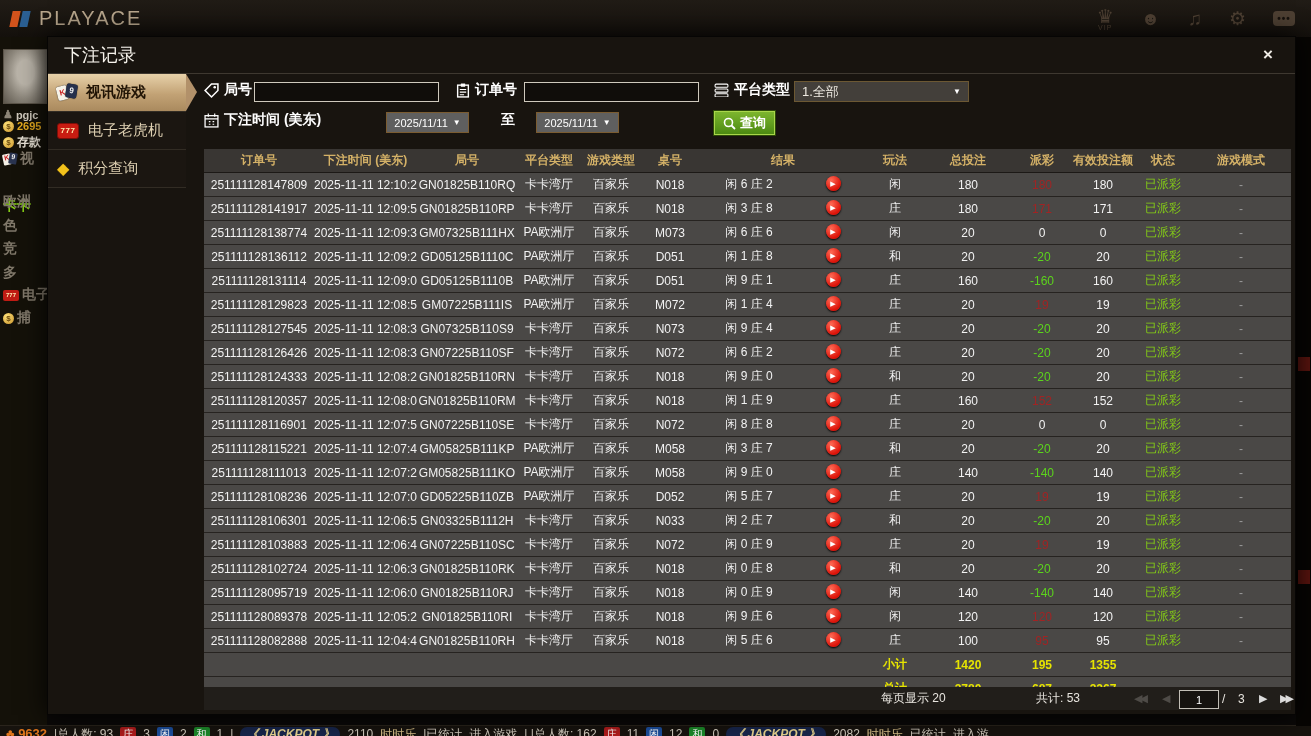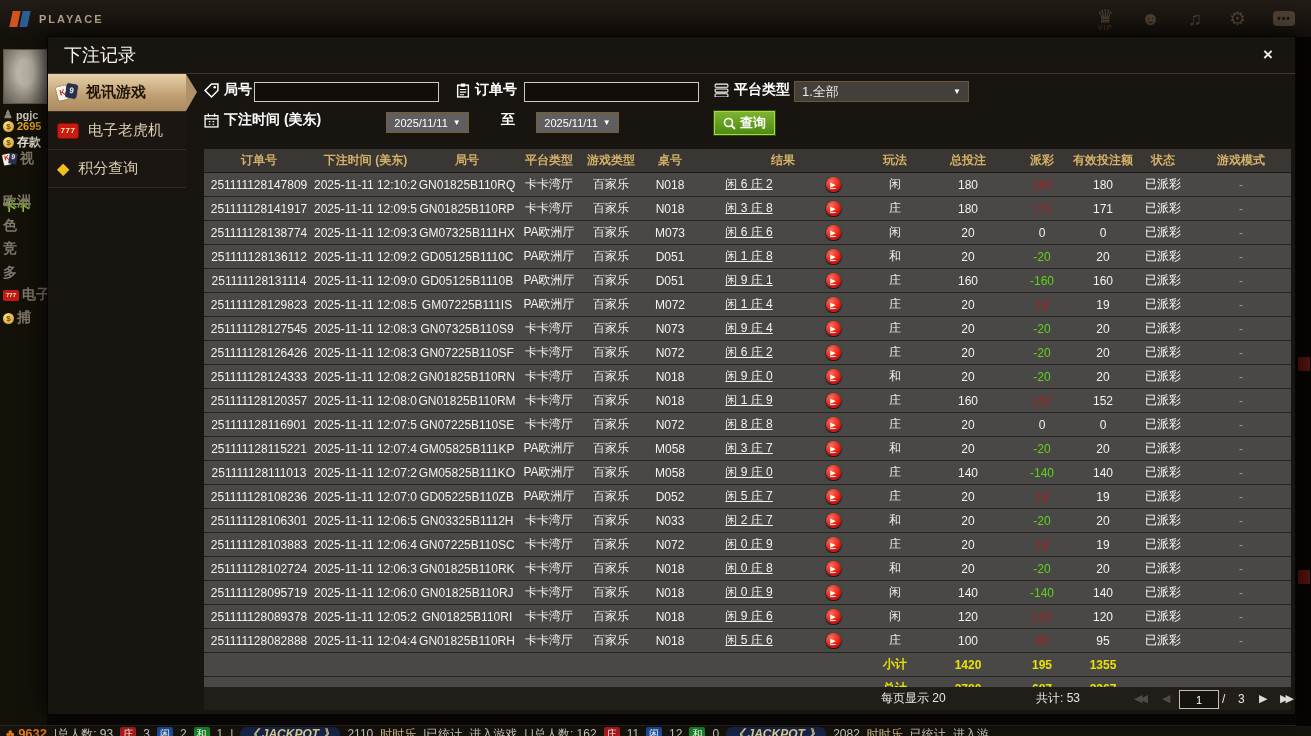--- a/index.html
+++ b/index.html
@@ -6,21 +6,21 @@
   .screen{position:relative;width:1311px;height:736px;background:#0b0908;overflow:hidden;
     font-family:"Liberation Sans",sans-serif;-webkit-font-smoothing:antialiased;}
 
   
   .topbar{position:absolute;left:0;top:0;right:0;height:37px;
     background:linear-gradient(#211c16,#14100c);border-bottom:1px solid #000;display:flex;align-items:center;}
   .brand{display:flex;align-items:center;gap:7px;margin-left:10px;}
   .brand-mark{width:22px;height:20px;position:relative;}
   .brand-mark:before{content:"";position:absolute;left:1px;top:2px;width:8px;height:16px;background:#d2531c;transform:skewX(-12deg);}
   .brand-mark:after{content:"";position:absolute;right:3px;top:2px;width:8px;height:16px;background:#2b5f93;transform:skewX(-12deg);}
-  .brand-text{color:#b9a78d;font-size:11px;font-weight:bold;letter-spacing:2px;font-variant:small-caps;}
+  .brand-text{color:#b9a78d;font-size:20px;font-weight:normal;letter-spacing:2px;font-variant:small-caps;}
   .topbar-icons{margin-left:auto;margin-right:16px;display:flex;align-items:center;gap:27px;color:#4e4033;}
   .tbi{display:flex;flex-direction:column;align-items:center;line-height:1;cursor:pointer;}
   .tbi .g{font-size:19px;}
   .tbi .sub{font-size:7px;letter-spacing:1px;margin-top:-2px;}
   .bubble{width:22px;height:15px;background:#4e4033;border-radius:4px;position:relative;
     display:flex;align-items:center;justify-content:center;color:#16110c;font-size:10px;font-weight:bold;letter-spacing:1px;}
   .bubble:after{content:"";position:absolute;left:4px;bottom:-4px;border:4px solid transparent;border-top-color:#4e4033;}
 
   
   .bgleft{position:absolute;left:0;top:37px;width:47px;bottom:10px;background:#141109;overflow:hidden;}
@@ -102,27 +102,27 @@
     background:linear-gradient(#7cb52e,#4c8a12);border:1px solid #a9d64a;outline:1px solid #2c4a08;
     color:#fff;font-size:13px;font-weight:bold;}
 
   
   .tbl{position:absolute;left:156px;top:112px;width:1087px;}
   .grid13{display:grid;grid-template-columns:110px 103px 100px 64px 60px 58px 168px 56px 90px 58px 64px 56px 100px;
     align-items:center;height:23px;text-align:center;}
   .thead{background:#393633;color:#d4b167;font-size:12px;font-weight:bold;border-bottom:1px solid #1c1916;}
   .trow{background:#4a4846;border-bottom:1px solid #262320;color:#f2f2f2;font-size:12px;}
   .trow .c{overflow:hidden;white-space:nowrap;}
-  .res{display:flex;align-items:center;text-decoration:underline;}
+  .res{display:flex;}
   .res .rt{width:100px;text-align:center;}
   .res .rb{width:68px;display:flex;justify-content:center;}
   .play-btn{width:15px;height:15px;border-radius:50%;display:flex;align-items:center;justify-content:center;
     background:radial-gradient(circle at 35% 28%,#ff6a55,#dc1208 70%);color:#fff;font-size:7px;cursor:pointer;box-shadow:0 1px 2px #000;}
   .pos{color:#a02424;} .neg{color:#5cd41c;} .zero{color:#f2f2f2;}
-  .paid{color:#ffffff;} .mode{color:#9a9a9a;}
+  .paid{color:#84cc16;} .mode{color:#9a9a9a;}
   .trow.totals{color:#e6e400;font-weight:bold;}
 
   
   .pager{position:absolute;left:156px;top:650px;width:1087px;height:23px;background:#211e1a;color:#e8e5df;font-size:12px;}
   .pg{position:absolute;top:0;height:23px;display:flex;align-items:center;}
   .pg-dis{color:#4e4b47;cursor:default;font-size:11px;}
   .pg-en{color:#dcdcdc;cursor:pointer;font-size:11px;}
   .pg-dbl{letter-spacing:-3px;padding-right:3px;}
   .pg-input{width:34px;height:15px;background:#15120f;border:1px solid #c2beb6;color:#fff;font-size:11px;
     text-align:center;outline:none;font-family:"Liberation Sans",sans-serif;}

